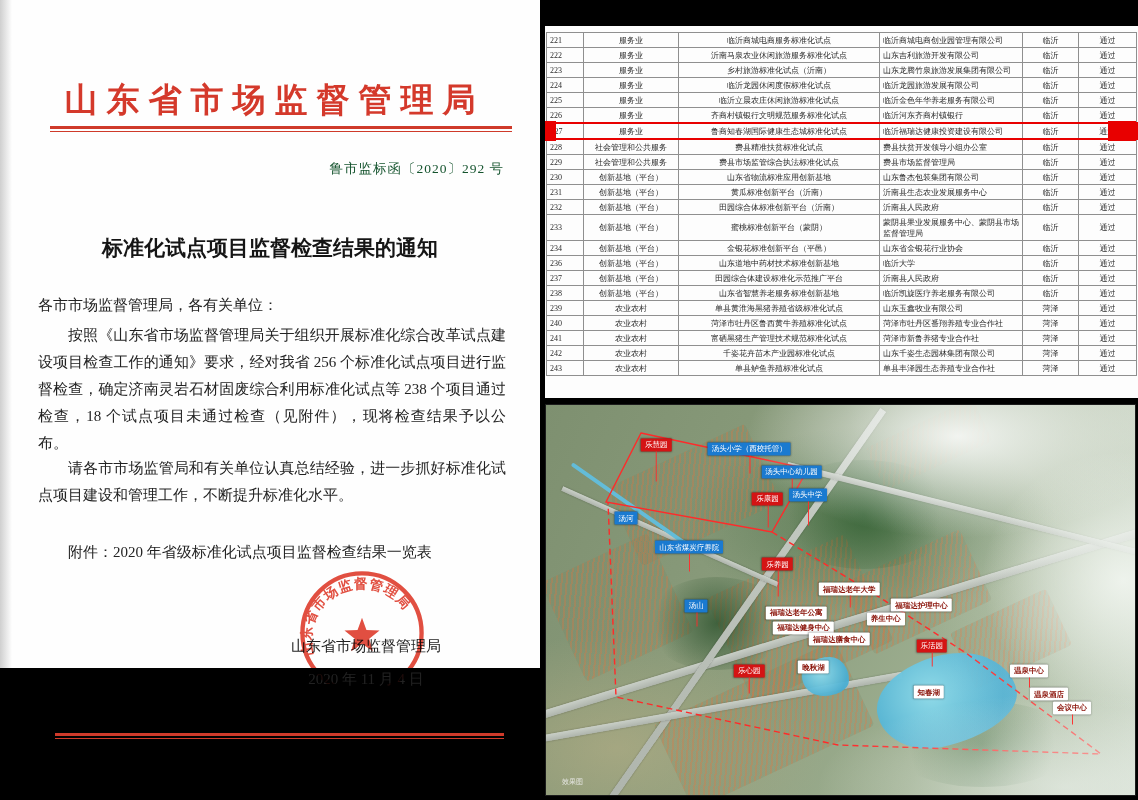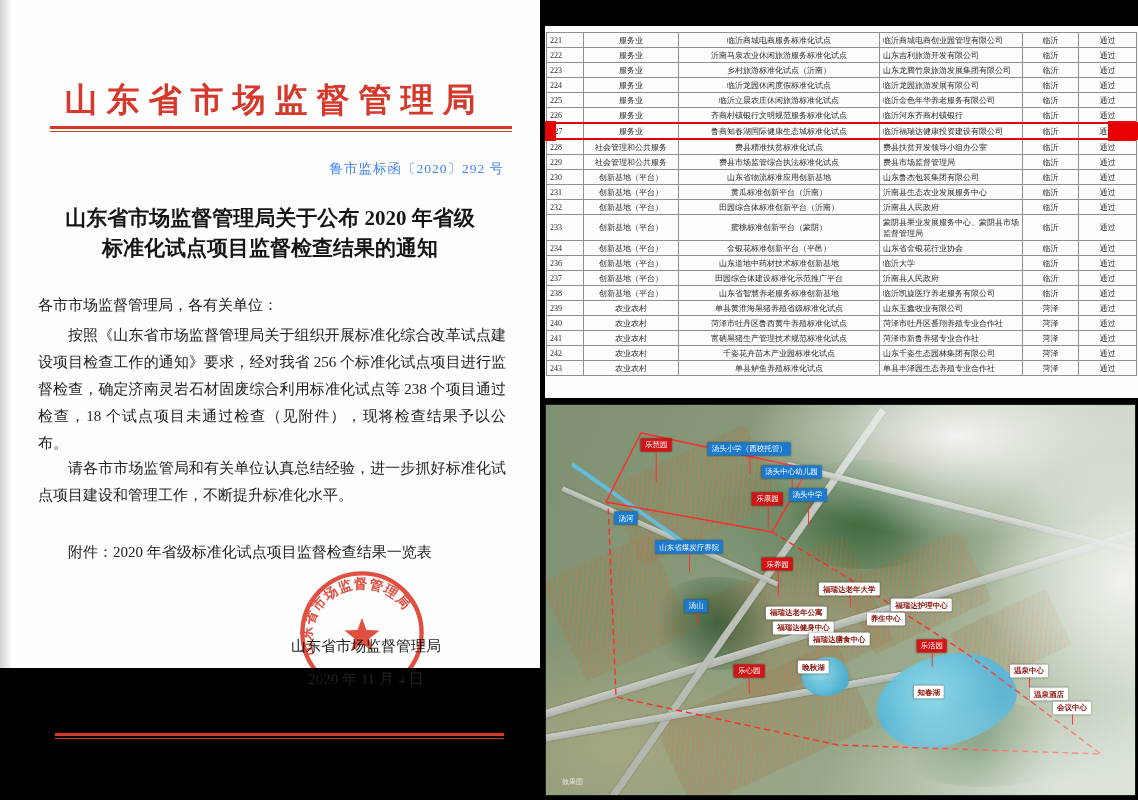--- a/index.html
+++ b/index.html
@@ -10,21 +10,21 @@
   
   .doc-panel{left:0;top:0;width:540px;height:668px;background:#fefefe;}
   .doc-panel::before{content:"";position:absolute;left:0;top:0;bottom:0;width:12px;
        background:linear-gradient(90deg,#cfcfcf,#fefefe);}
   .agency{position:absolute;top:78px;left:0;right:0;margin:0;text-align:center;
        font-size:33px;font-weight:bold;color:#d4392b;letter-spacing:9px;text-indent:9px;}
   .red-divider{position:absolute;left:50px;right:28px;height:2px;
        border-top:3px solid #cf3a2a;border-bottom:1px solid #cf3a2a;}
   .red-divider.top{top:126px;}
   .red-divider.bottom{top:733px;left:55px;right:36px;}
-  .doc-no{position:absolute;top:160px;right:36px;font-size:13.5px;color:#3b82f6;letter-spacing:1px;}
+  .doc-no{position:absolute;top:160px;right:36px;font-size:13.5px;color:#14532d;letter-spacing:1px;}
   .doc-title{position:absolute;top:203px;left:20px;right:20px;margin:0;text-align:center;
        font-size:21px;font-weight:bold;color:#151515;line-height:30px;}
   .doc-par{position:absolute;left:38px;right:34px;font-size:15px;line-height:27px;
        color:#222;text-align:justify;margin:0;}
   .salutation{top:292px;}
   .para1{top:322px;text-indent:2em;}
   .para2{top:455px;text-indent:2em;}
   .attachment{top:539px;text-indent:2em;}
   .sign-block{position:absolute;top:630px;left:235px;width:262px;text-align:center;
        font-size:15px;color:#222;line-height:33px;}
@@ -105,21 +105,21 @@
   .map-label.yellow{background:#ffffff;color:#8a1208;font-weight:bold;}
   .map-label.wm{background:none;box-shadow:none;color:#f0f0f0;font-size:7px;opacity:.9;}
 </style>
 </head>
 <body>
 
 <section class="panel doc-panel">
   <h1 class="agency">山东省市场监督管理局</h1>
   <div class="red-divider top"></div>
   <div class="doc-no">鲁市监标函〔2020〕292 号</div>
-  <h2 class="doc-title"><span>山东省市场监督管理局关于公布 2020 年省级</span><br><span>标准化试点项目监督检查结果的通知</span></h2>
+  <h2 class="doc-title"><br><span>标准化试点项目监督检查结果的通知</span></h2>
   <p class="doc-par salutation">各市市场监督管理局，各有关单位：</p>
   <p class="doc-par para1">按照《山东省市场监督管理局关于组织开展标准化综合改革试点建设项目检查工作的通知》要求，经对我省 256 个标准化试点项目进行监督检查，确定济南灵岩石材固废综合利用标准化试点等 238 个项目通过检查，18 个试点项目未通过检查（见附件），现将检查结果予以公布。</p>
   <p class="doc-par para2">请各市市场监管局和有关单位认真总结经验，进一步抓好标准化试点项目建设和管理工作，不断提升标准化水平。</p>
   <p class="doc-par attachment">附件：2020 年省级标准化试点项目监督检查结果一览表</p>
   <div class="sign-block">
     <div>山东省市场监督管理局</div>
     <div>2020 年 11 月 4 日</div>
   </div>
   <svg class="seal" viewBox="0 0 120 120">
     <defs>

